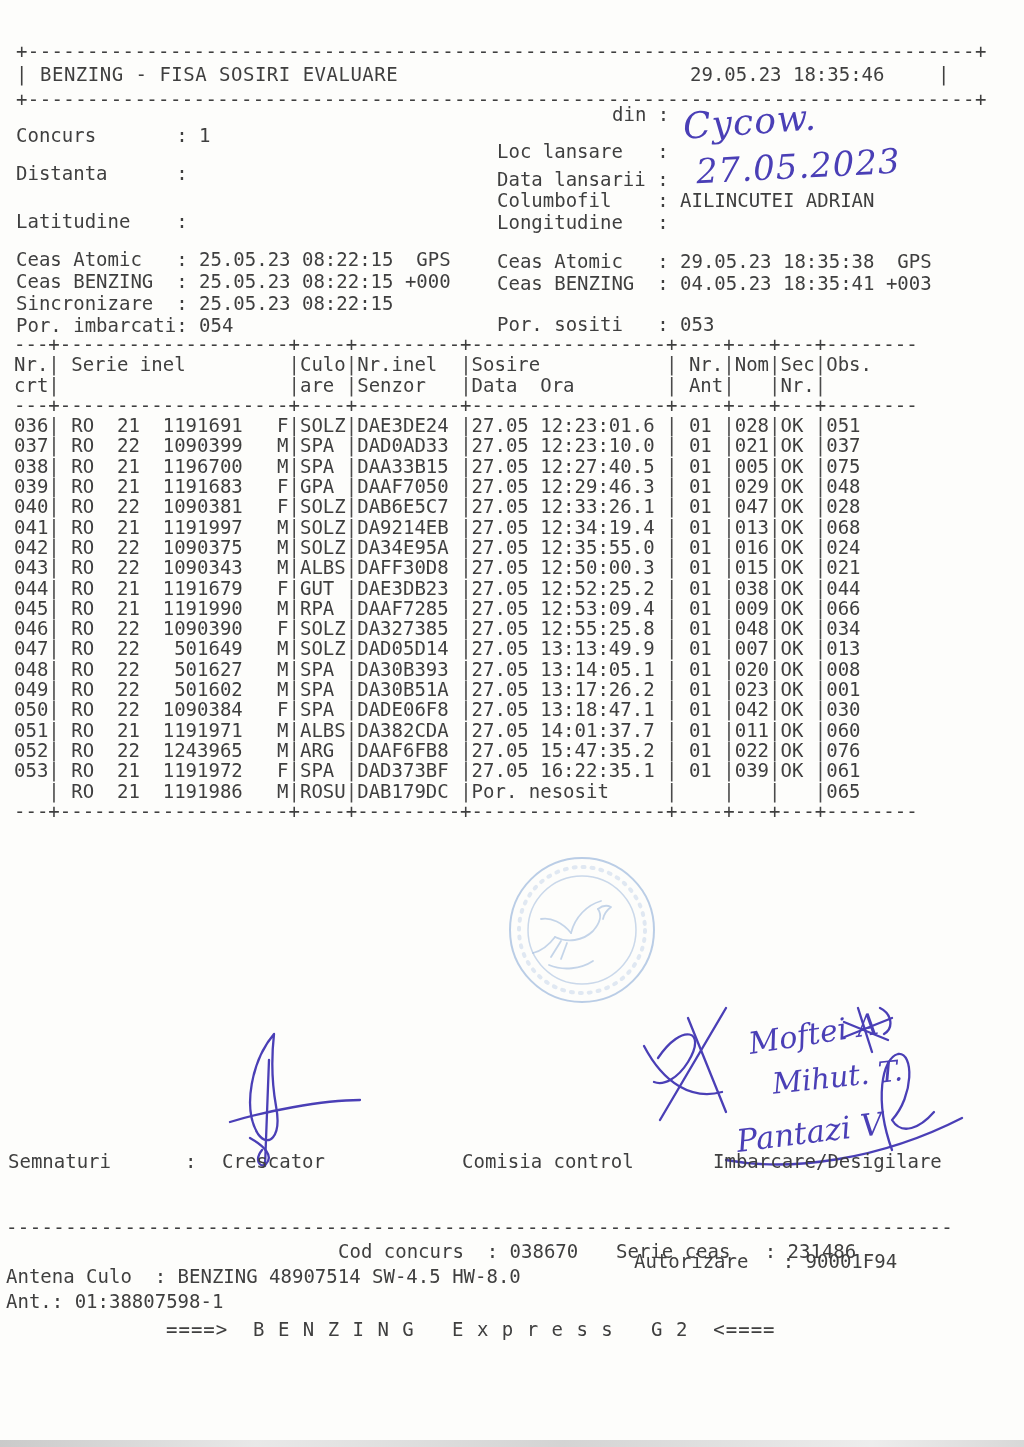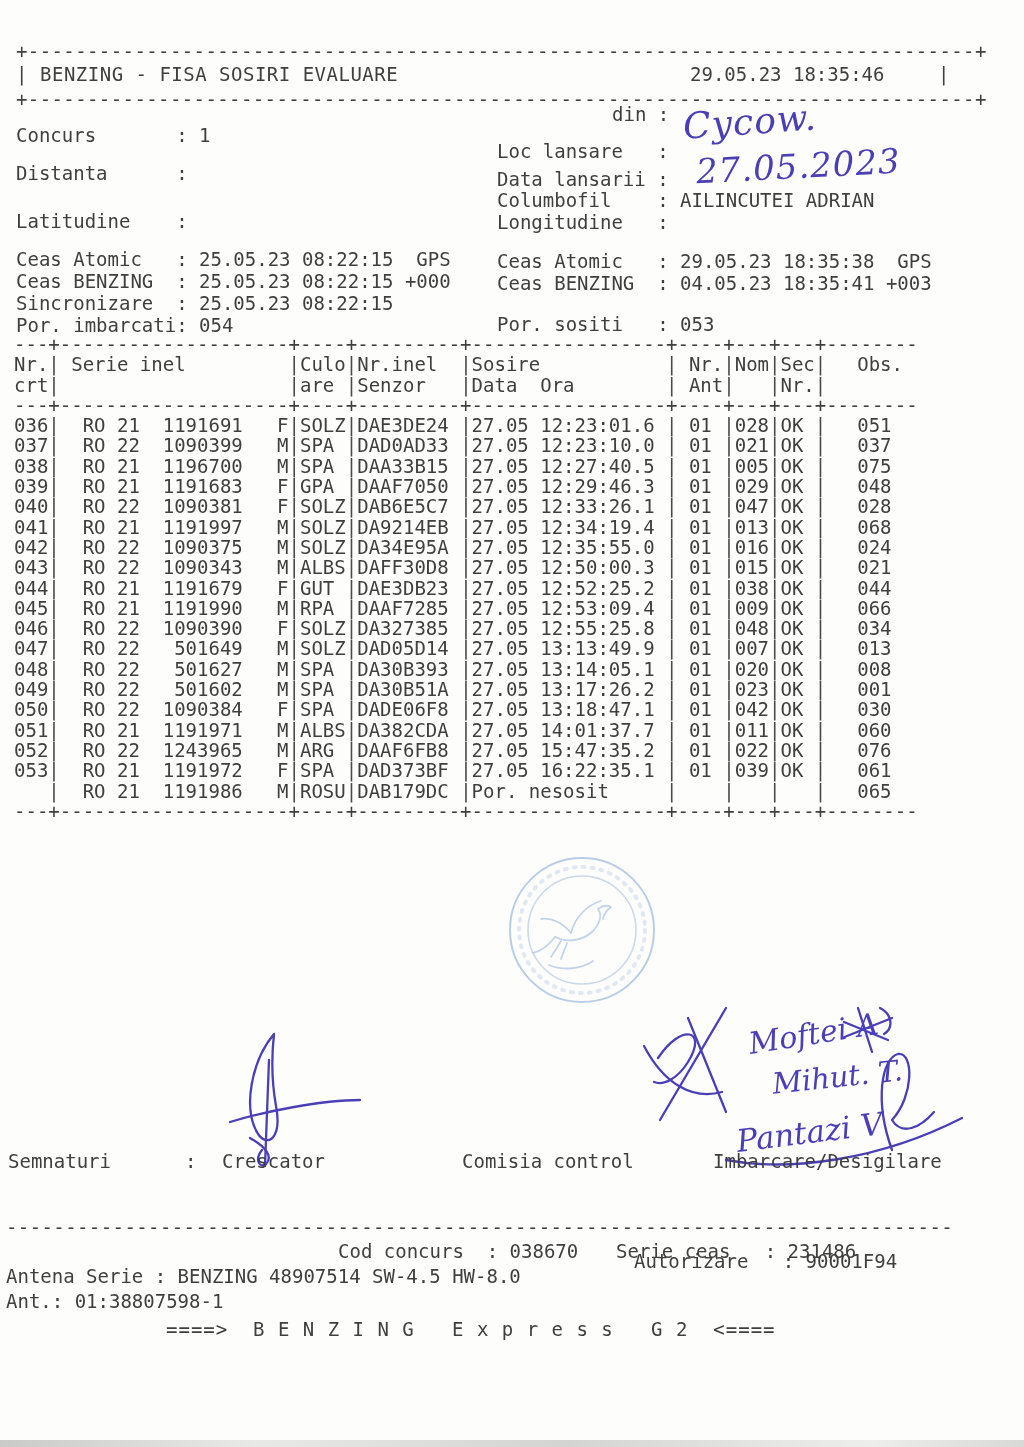--- a/index.html
+++ b/index.html
@@ -17,23 +17,23 @@
   .trow{white-space:pre;height:20.3px;line-height:20.3px;}
   .c{display:inline-block;white-space:pre;vertical-align:top;}
   .c-nr{width:3ch;}
   .c-serie{width:20ch;}
   .c-culo{width:4ch;}
   .c-senzor{width:9ch;}
   .c-sosire{width:17ch;}
   .c-ant{width:4ch;text-align:center;}
   .c-nom{width:3ch;}
   .c-sec{width:3ch;}
-  .c-obs{width:8ch;margin-left:31px;}
+  .c-obs{width:8ch;}
   .s{display:inline-block;white-space:pre;vertical-align:top;}
-  .s-country{width:5ch;padding-left:1ch;box-sizing:border-box;text-align:center;}
+  .s-country{width:5ch;padding-left:1ch;box-sizing:border-box;}
   .s-year{width:3ch;}
   .s-ring{width:8ch;text-align:right;}
   .s-sex{width:4ch;text-align:right;}
   .bar{color:#4a4a4a;}
   
   .hand{position:absolute;font-family:"DejaVu Serif",serif;font-style:italic;color:#4a3fb6;white-space:pre;}
   .hand-loc{left:683px;top:101px;font-size:36px;transform:rotate(-4deg);letter-spacing:1px;}
   .hand-date{left:696px;top:146px;font-size:34px;transform:rotate(-3deg);letter-spacing:1px;}
   .hand-n1{left:748px;top:1016px;font-size:30px;transform:rotate(-9deg);}
   .hand-n2{left:772px;top:1060px;font-size:29px;transform:rotate(-6deg);}
@@ -167,19 +167,19 @@
 
   <span class="line" style="left:8px;top:1150px;">Semnaturi</span>
   <span class="line" style="left:185px;top:1150px;">:</span>
   <span class="line" style="left:222px;top:1150px;">Crescator</span>
   <span class="line" style="left:462px;top:1150px;">Comisia control</span>
   <span class="line" style="left:713px;top:1150px;">Imbarcare/Desigilare</span>
 
   <div class="boxline" style="left:6px;top:1216px;">--------------------------------------------------------------------------------</div>
   <div class="line" style="left:338px;top:1240px;"><span class="flbl">Cod concurs</span><span class="colon">:</span><span class="val">038670</span></div>
   <div class="line" style="left:616px;top:1240px;"><span class="flbl">Serie ceas</span><span class="colon">:</span><span class="val">231486</span></div>
-  <div class="line" style="left:6px;top:1265px;"><span class="flbl">Antena Serie</span><span class="colon">:</span><span class="val">BENZING 48907514 SW-4.5 HW-8.0</span></div>
+  <div class="line" style="left:6px;top:1265px;"><span class="flbl">Antena Culo</span><span class="colon">:</span><span class="val">BENZING 48907514 SW-4.5 HW-8.0</span></div>
   <div class="line" style="left:634px;top:1213px;margin-top:37px;"><span class="flbl">Autorizare</span><span class="colon">:</span><span class="val">90001F94</span></div>
   <div class="line" style="left:6px;top:1290px;text-align:right;">Ant.: 01:38807598-1</div>
   <div class="line" style="left:166px;top:1318px;letter-spacing:1px;">====&gt;  B E N Z I N G   E x p r e s s   G 2  &lt;====</div>
 
   <div class="scan-edge"></div>
 </div>
 
 </body></html>

